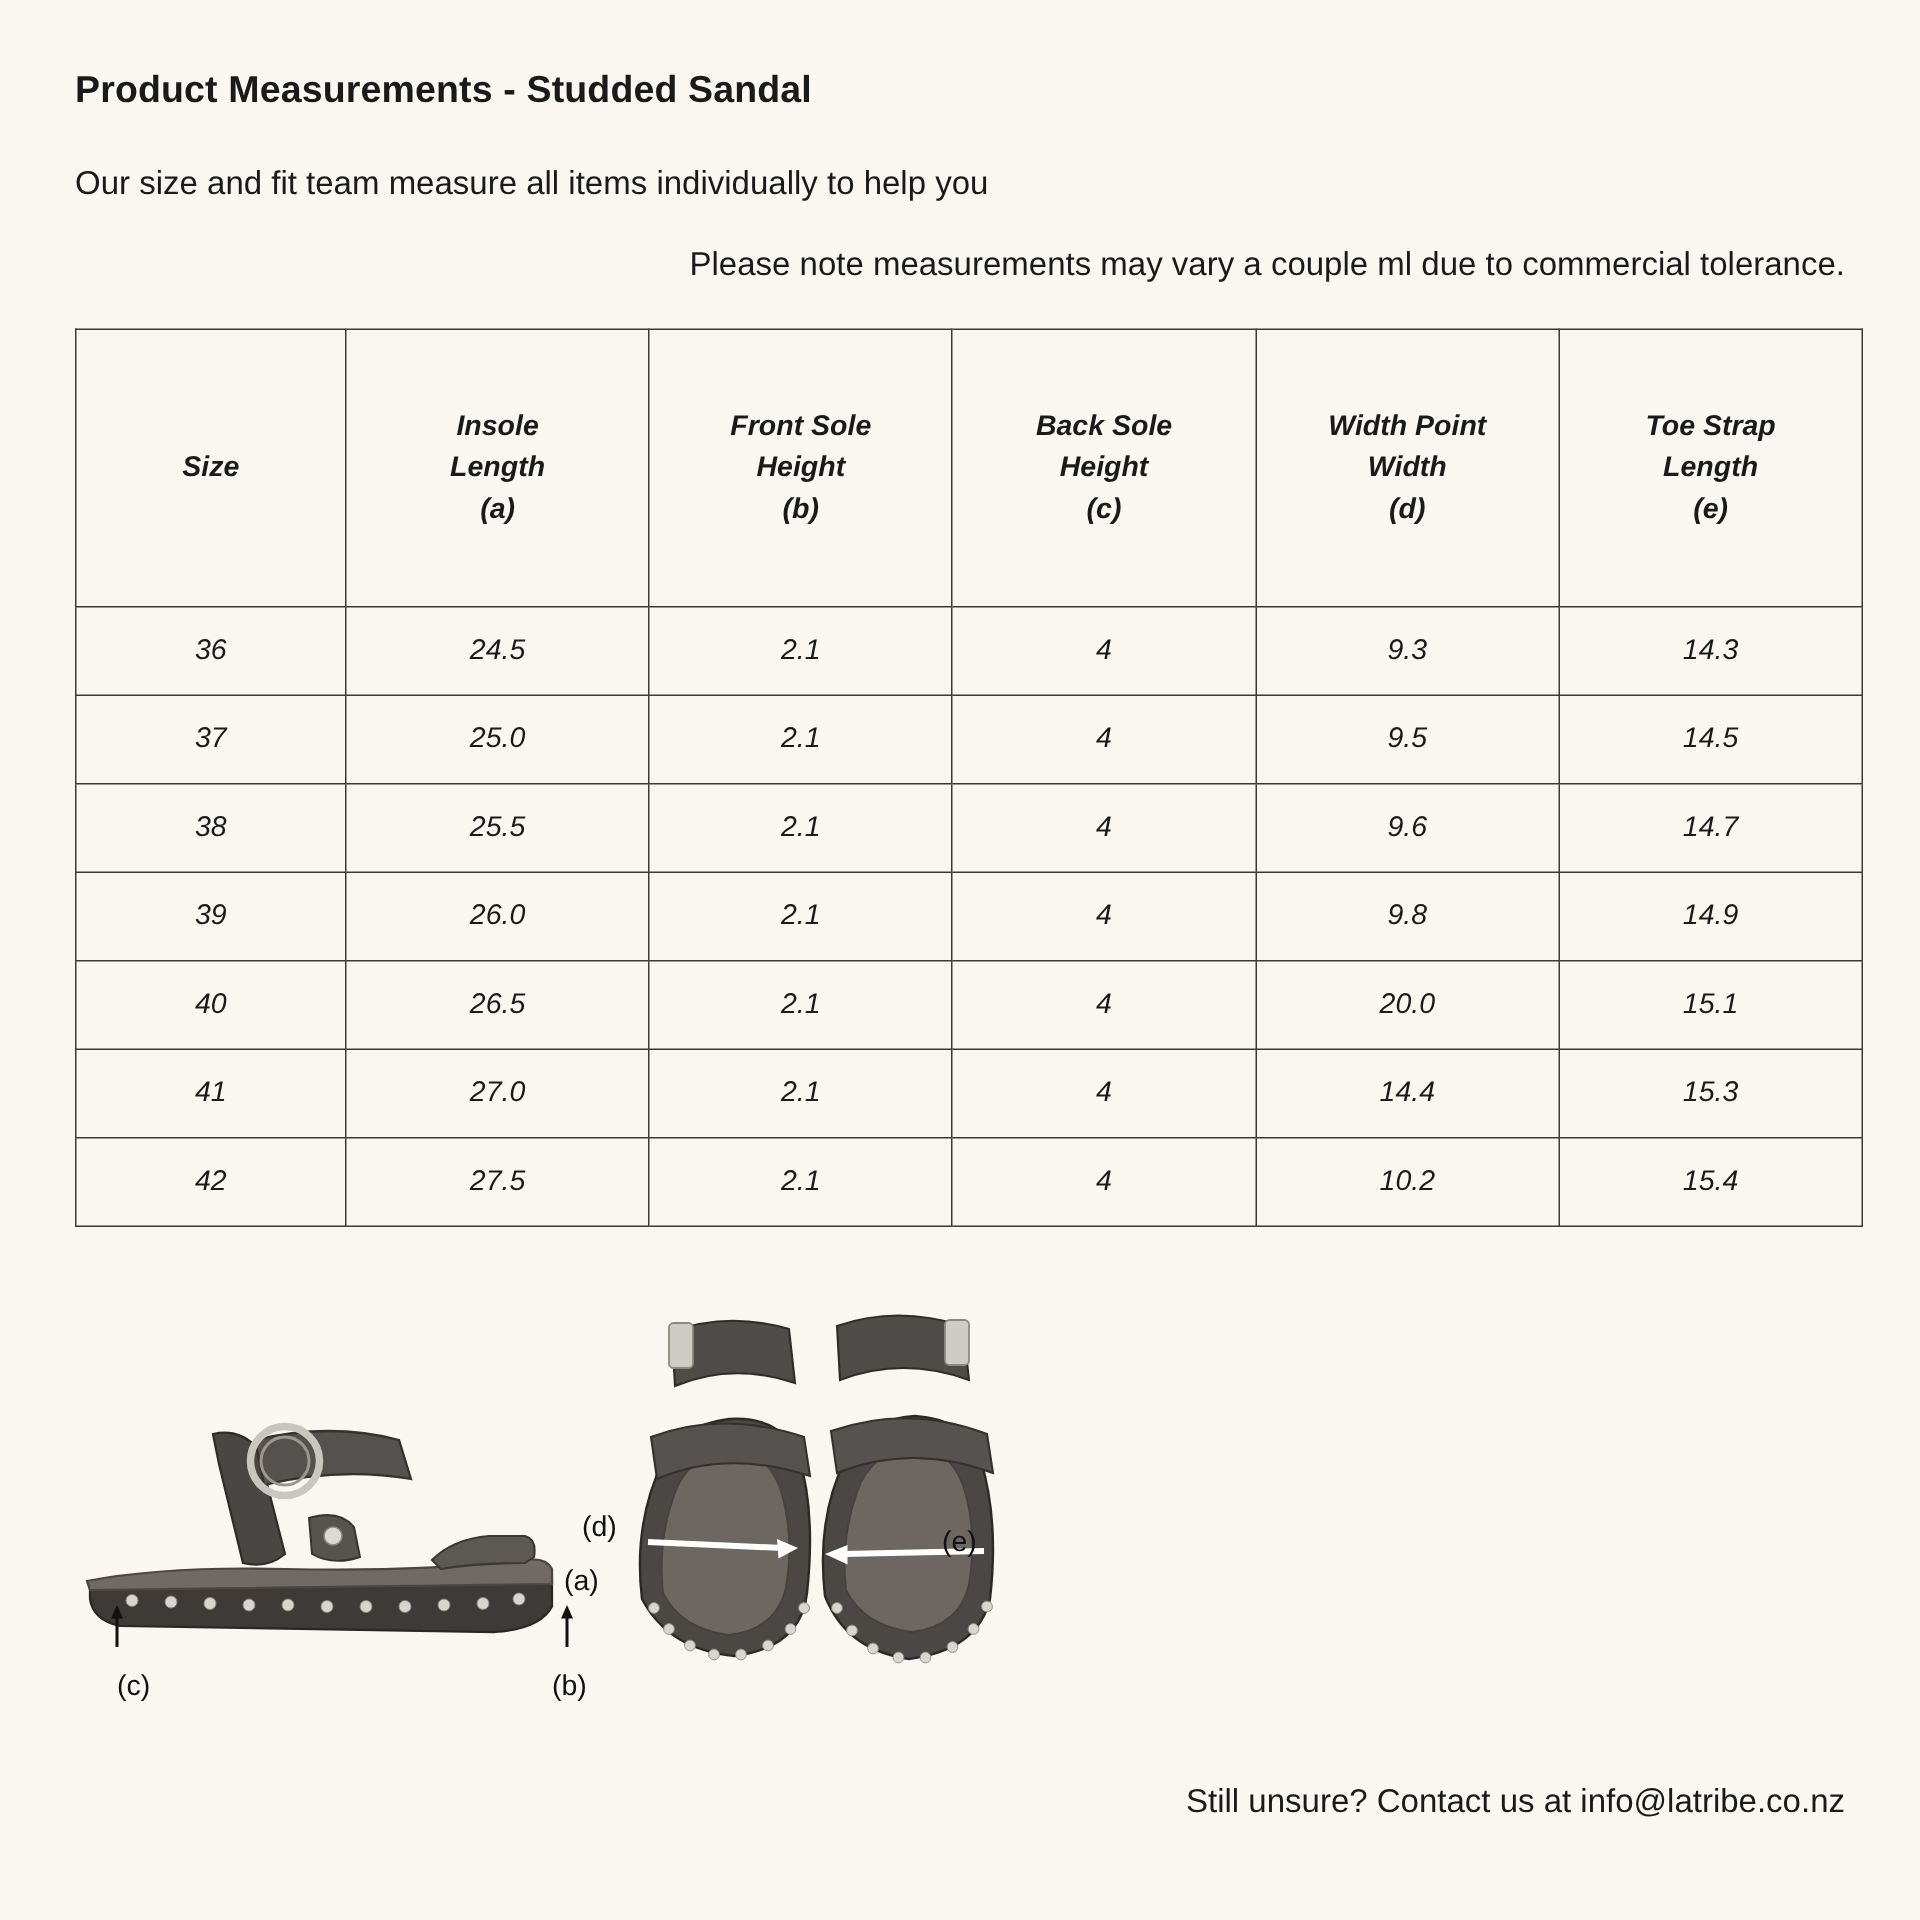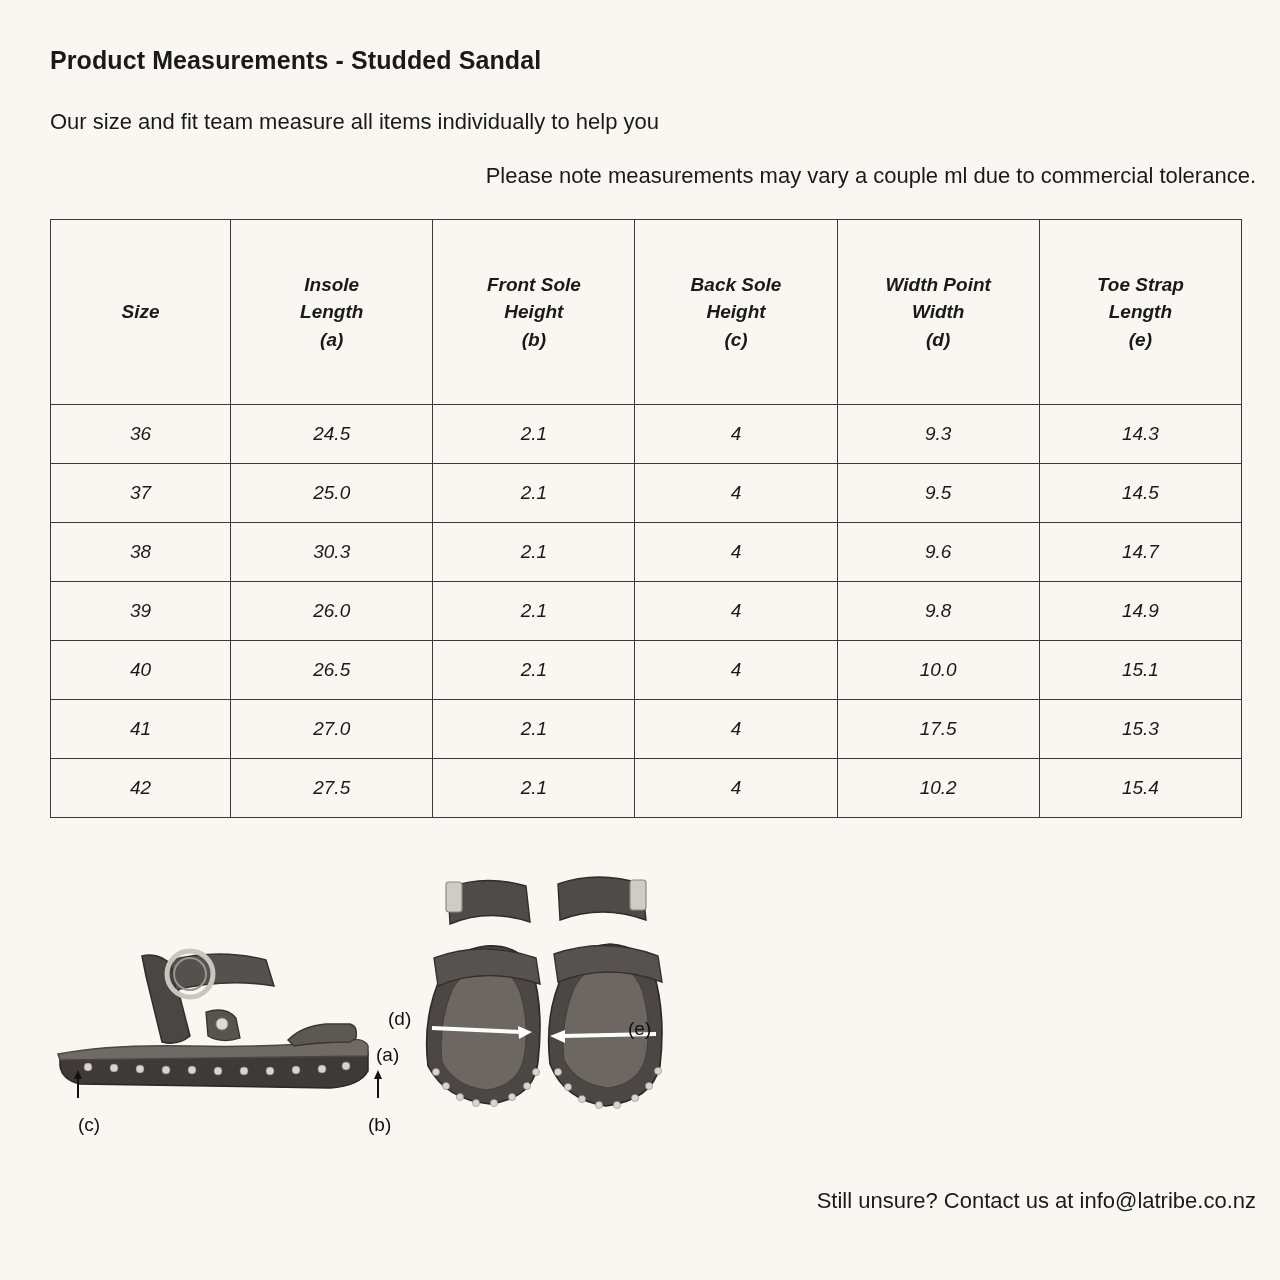--- a/index.html
+++ b/index.html
@@ -12,21 +12,21 @@
     background: #faf7f2;
     font-family: "Liberation Sans", sans-serif;
     color: #1a1a1a;
     overflow: hidden;
   }
   .page {
     position: relative;
     width: 1280px;
     height: 1280px;
     box-sizing: border-box;
-    padding: 46px 24px 0 50px;
+    padding: 46px 50px 0 50px;
   }
   h1.title {
     font-size: 25px;
     font-weight: bold;
     margin: 0 0 30px 0;
     letter-spacing: 0.1px;
   }
   .intro {
     font-size: 22px;
     line-height: 1.55;
@@ -154,48 +154,48 @@
       <tr>
         <td>37</td>
         <td>25.0</td>
         <td>2.1</td>
         <td>4</td>
         <td>9.5</td>
         <td>14.5</td>
       </tr>
       <tr>
         <td>38</td>
-        <td>30.3</td>
+        <td>25.5</td>
         <td>2.1</td>
         <td>4</td>
         <td>9.6</td>
         <td>14.7</td>
       </tr>
       <tr>
         <td>39</td>
         <td>26.0</td>
         <td>2.1</td>
         <td>4</td>
         <td>9.8</td>
         <td>14.9</td>
       </tr>
       <tr>
         <td>40</td>
         <td>26.5</td>
         <td>2.1</td>
         <td>4</td>
-        <td>10.0</td>
+        <td>20.0</td>
         <td>15.1</td>
       </tr>
       <tr>
         <td>41</td>
         <td>27.0</td>
         <td>2.1</td>
         <td>4</td>
-        <td>17.5</td>
+        <td>14.4</td>
         <td>15.3</td>
       </tr>
       <tr>
         <td>42</td>
         <td>27.5</td>
         <td>2.1</td>
         <td>4</td>
         <td>10.2</td>
         <td>15.4</td>
       </tr>

